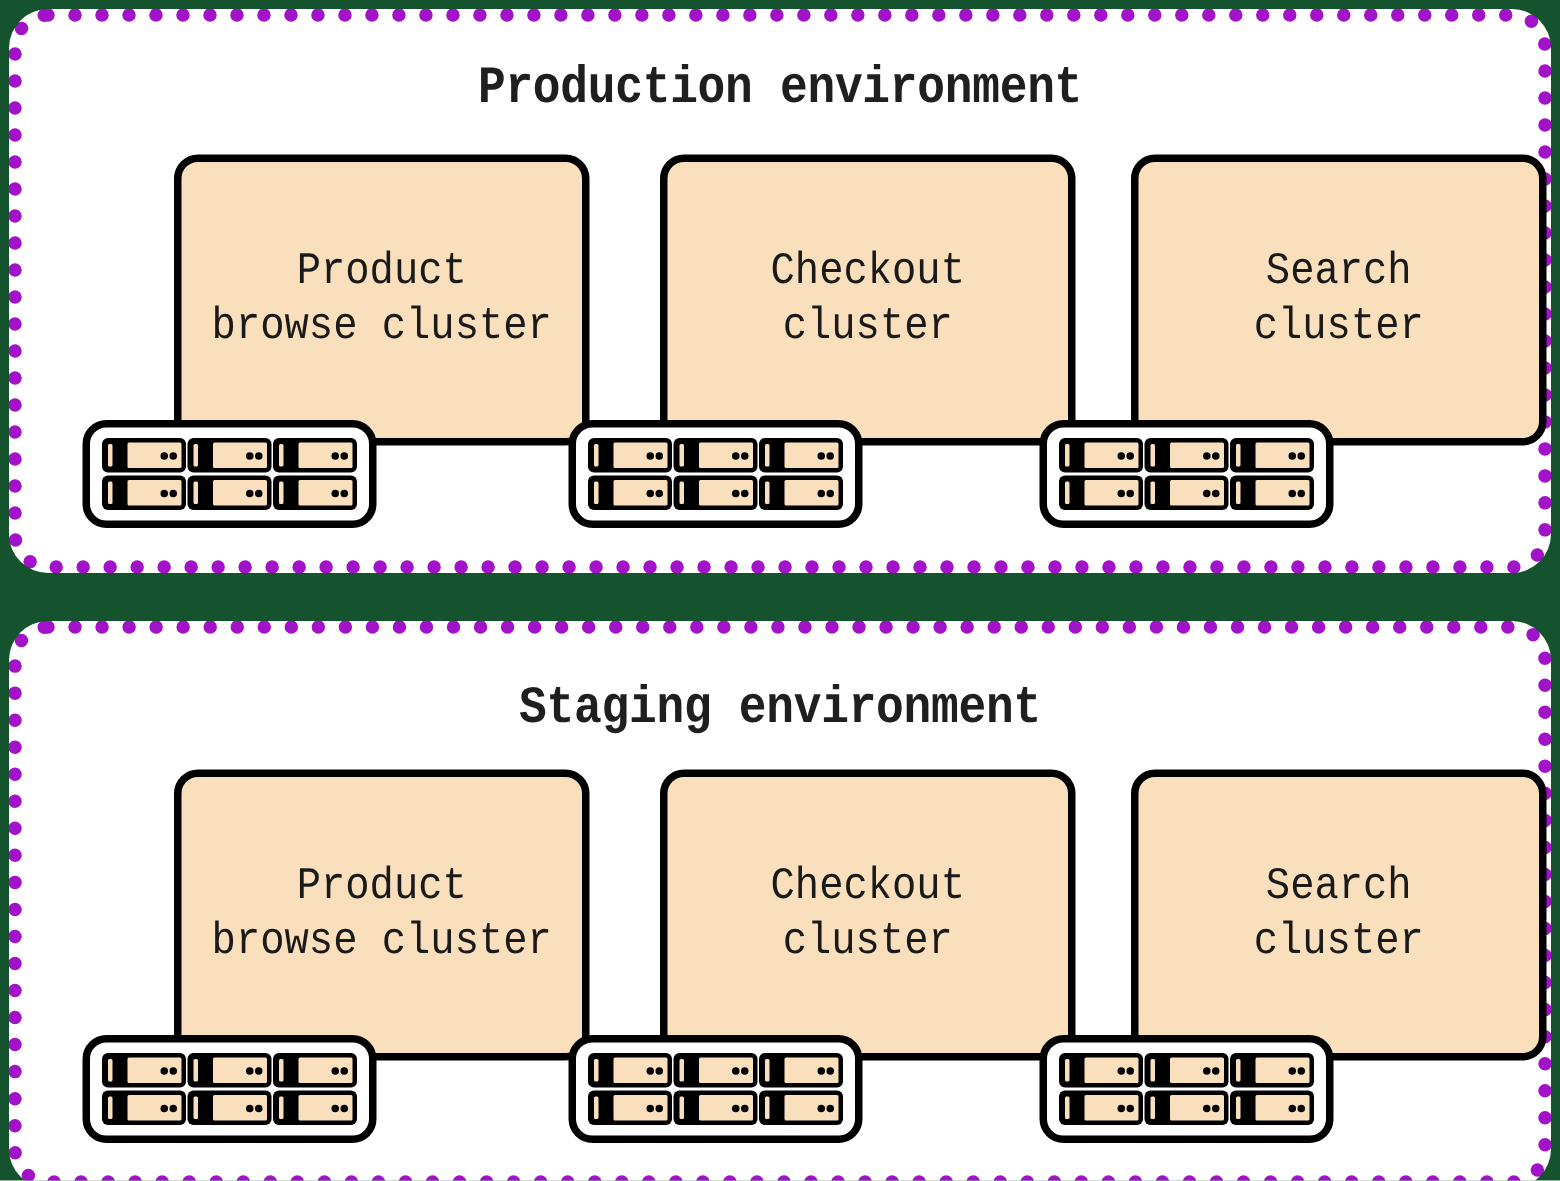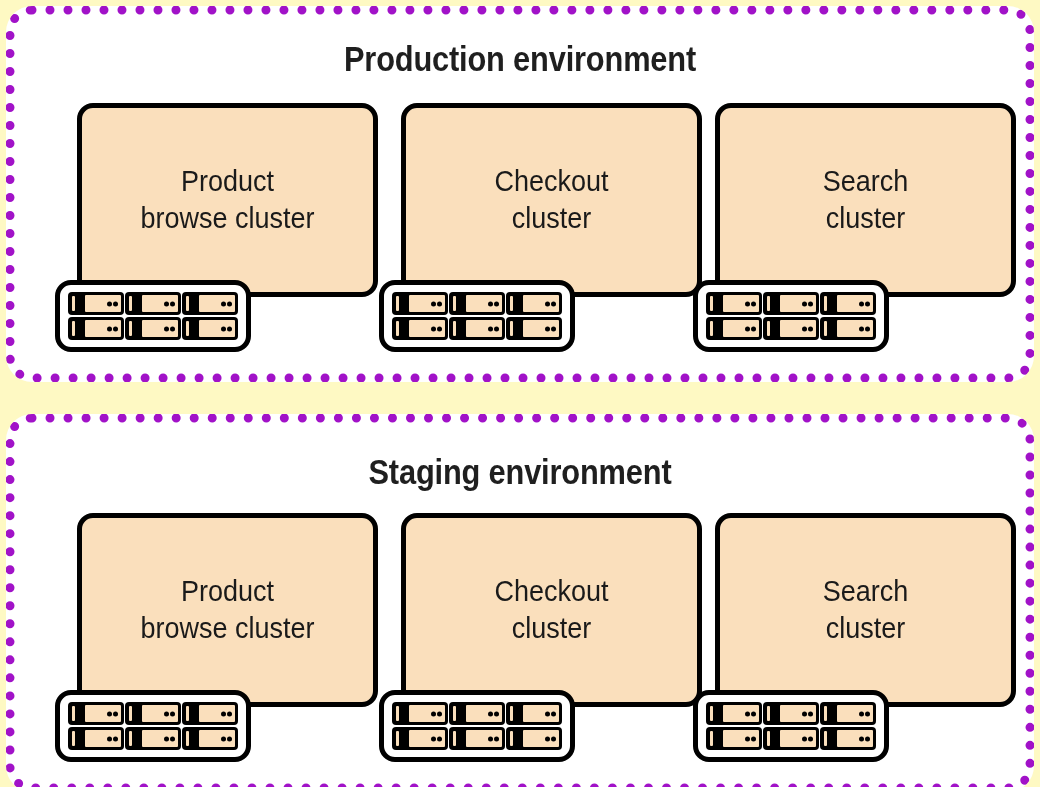--- a/index.html
+++ b/index.html
@@ -12,21 +12,22 @@
     height: 787px;
     font-family: "Liberation Sans", "DejaVu Sans", sans-serif;
     overflow: hidden;
     position: relative;
   }
 
   .canvas {
     position: relative;
     width: 1040px;
     height: 787px;
-    background: #fef9c3;
+    background: #14532d;
+    font-family: Liberation Mono, monospace;
   }
 
   
   .env {
     position: absolute;
     box-sizing: border-box;
     border: 9px dotted #a112c8;
     border-radius: 26px;
     background: #ffffff;
   }
@@ -67,22 +68,23 @@
     width: 100%;
     height: 100%;
   }
 
   .cluster {
     position: absolute;
     box-sizing: border-box;
     background: #fadfbc;
     border: 5px solid #000000;
     border-radius: 16px;
-    width: 301px;
+    width: 277px;
     height: 194px;
+    margin-left: 39px;
   }
   .env-production .cluster { top: 88px; }
   .env-staging .cluster { top: 90px; }
 
   .cluster-1 { left: 62px; }
   .cluster-2 { left: 386px; }
   .cluster-3 { left: 700px; }
 
   .cluster-label {
     position: absolute;

